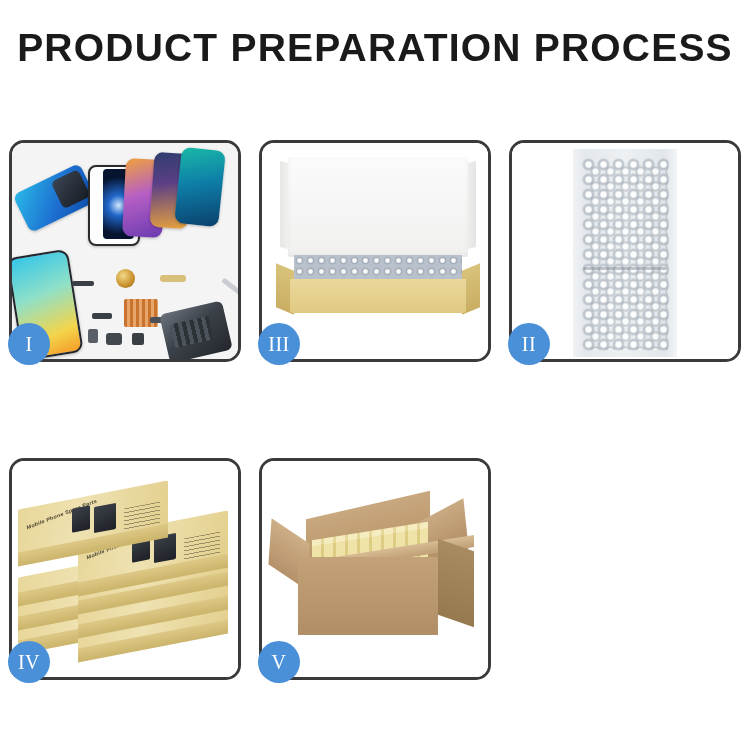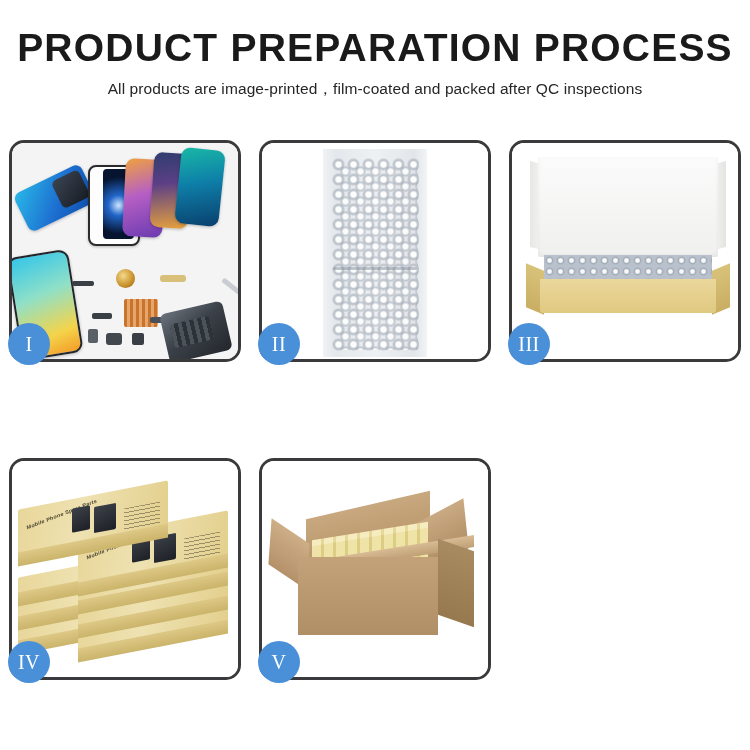--- a/index.html
+++ b/index.html
@@ -220,21 +220,20 @@
   .tab2{position:absolute;left:46px;top:152px;width:22px;height:20px;
     background:rgba(150,122,88,.40);transform:skewY(17deg);}
 </style>
 </head>
 <body>
 
 <div class="page">
 
   <div class="header">
     <div class="title">PRODUCT PREPARATION PROCESS</div>
-    <div class="subtitle">All products are image-printed，film-coated and packed after QC inspections</div>
   </div>
 
   <div class="grid">
 
     <div class="panel">
       <div class="panel-inner p1">
         <div class="ph ph-a"></div>
         <div class="ph ph-b"></div>
         <div class="ph ph-c"></div>
         <div class="ph ph-d"></div>
@@ -251,41 +250,41 @@
           <div class="pt" style="left:60px;top:66px;width:12px;height:12px;background:#3a3f46;"></div>
           <div class="pt" style="left:78px;top:50px;width:24px;height:6px;background:#4b5058;"></div>
           <div class="chassis"></div>
           <div class="tool"></div>
         </div>
       </div>
       <div class="badge">I</div>
     </div>
 
     <div class="panel">
-      <div class="panel-inner p2">
-        <div class="pouch">
-          <div class="bubbles"></div>
-          <div class="bubbles2"></div>
-          <div class="seam"></div>
-        </div>
-      </div>
-      <div class="badge">II</div>
-    </div>
-
-    <div class="panel">
       <div class="panel-inner p3">
         <div class="m-lid-l"></div>
         <div class="m-lid-r"></div>
         <div class="m-lid"></div>
         <div class="m-inner"></div>
         <div class="m-flap-l"></div>
         <div class="m-flap-r"></div>
         <div class="m-front"></div>
       </div>
       <div class="badge">III</div>
+    </div>
+
+    <div class="panel">
+      <div class="panel-inner p2">
+        <div class="pouch">
+          <div class="bubbles"></div>
+          <div class="bubbles2"></div>
+          <div class="seam"></div>
+        </div>
+      </div>
+      <div class="badge">II</div>
     </div>
 
     <div class="panel">
       <div class="panel-inner p4">
         <div class="stack">
 
           <div class="sbox" style="left:6px;top:150px;width:150px;height:16px;">
             <div class="top"></div>
               <div class="side"></div>
           </div>

